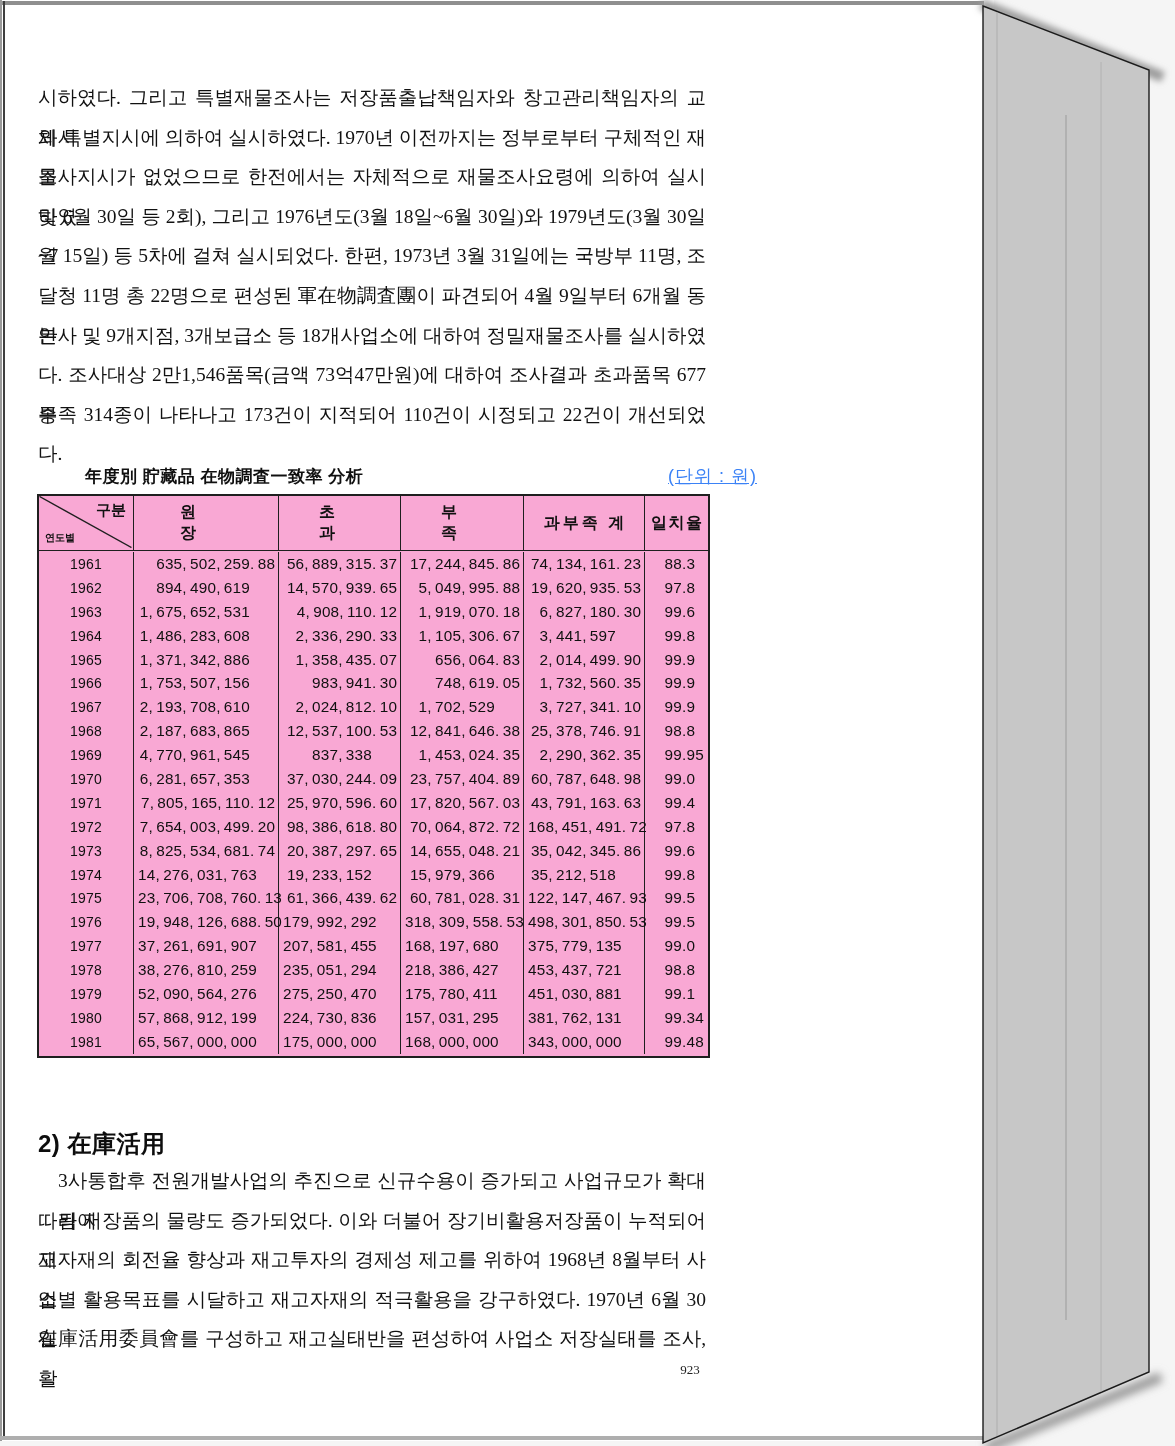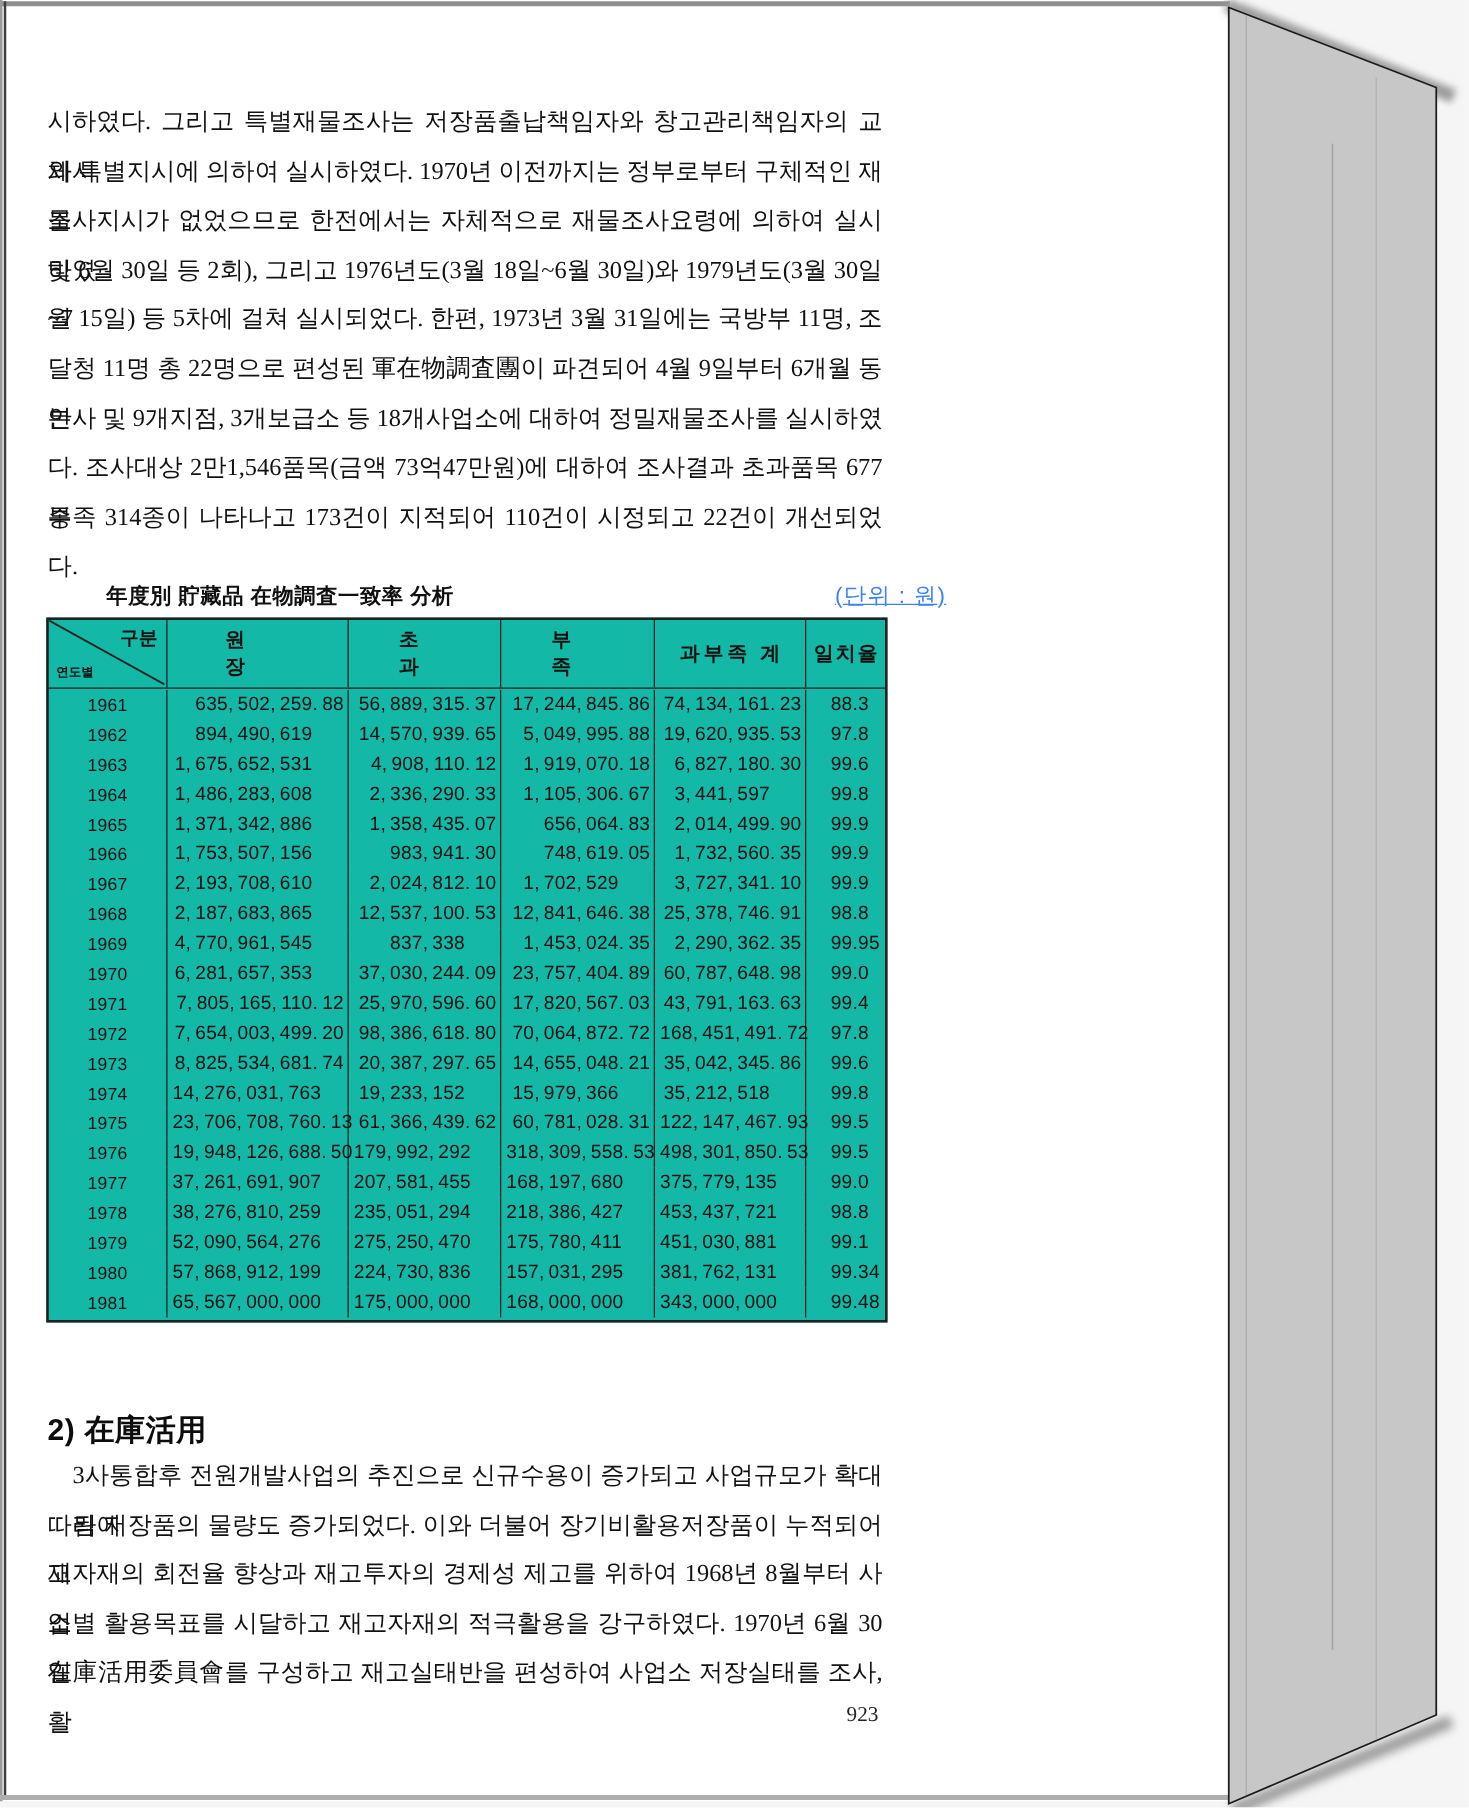--- a/index.html
+++ b/index.html
@@ -28,21 +28,21 @@
   .tline.indent{padding-left:20px;}
 
   
   .tbl-title-row{position:absolute;left:38px;top:464px;width:672px;display:flex;
     justify-content:space-between;align-items:baseline;margin-left:47px;}
   .tbl-title{font-size:17px;font-weight:bold;letter-spacing:0.5px;color:#101010;}
   .unit{font-size:18px;color:#3b82f6;letter-spacing:1px;text-decoration:underline;}
 
   
   .ktable{position:absolute;left:37px;top:494px;width:673px;box-sizing:border-box;
-    border:2px solid #1f1f1f;background:#14b8a6;}
+    border:2px solid #1f1f1f;background:#f9a8d4;}
   .thead{display:flex;height:54px;border-bottom:1.8px solid #1f1f1f;}
   .hc{box-sizing:border-box;border-right:1.6px solid #1f1f1f;display:flex;
     align-items:center;justify-content:center;font-weight:bold;font-size:16px;color:#101010;}
   .hc:last-child{border-right:none;}
   .c0{width:95px;}.c1{width:145px;}.c2{width:122px;}.c3{width:123px;}.c4{width:121px;}.c5{width:63px;}
   .h0{letter-spacing:46px;padding-left:46px;}
   .h1,.h2{letter-spacing:40px;padding-left:40px;}
   .h3{letter-spacing:3px;padding-left:3px;}
   .h4{letter-spacing:1.5px;padding-left:1.5px;}
   .corner{position:relative;justify-content:flex-start;}
@@ -60,21 +60,21 @@
   .td .ip{flex:1;text-align:right;white-space:pre;}
   .td .dp{width:25px;text-align:left;white-space:pre;}
   .td.rate{padding:0 2px 0 2px;}
   .td.rate .dp{width:24px;}
 
   
   .s2h{position:absolute;left:38px;top:1128px;font-size:24px;font-weight:bold;
     letter-spacing:0.5px;color:#0d0d0d;}
 
   .pageno{position:absolute;left:640px;top:1362px;width:100px;text-align:center;
-    font-family:"Liberation Serif","DejaVu Serif",serif;font-size:17px;color:#222;}
+    font-family:"Liberation Serif","DejaVu Serif",serif;font-size:13px;color:#222;}
 
   .stack{position:absolute;left:0;top:0;pointer-events:none;}
 </style>
 </head>
 <body>
 
 <div class="sheet">
   <div class="edge edge-top"></div>
   <div class="edge edge-left-outer"></div>
   <div class="edge edge-left-inner"></div>

